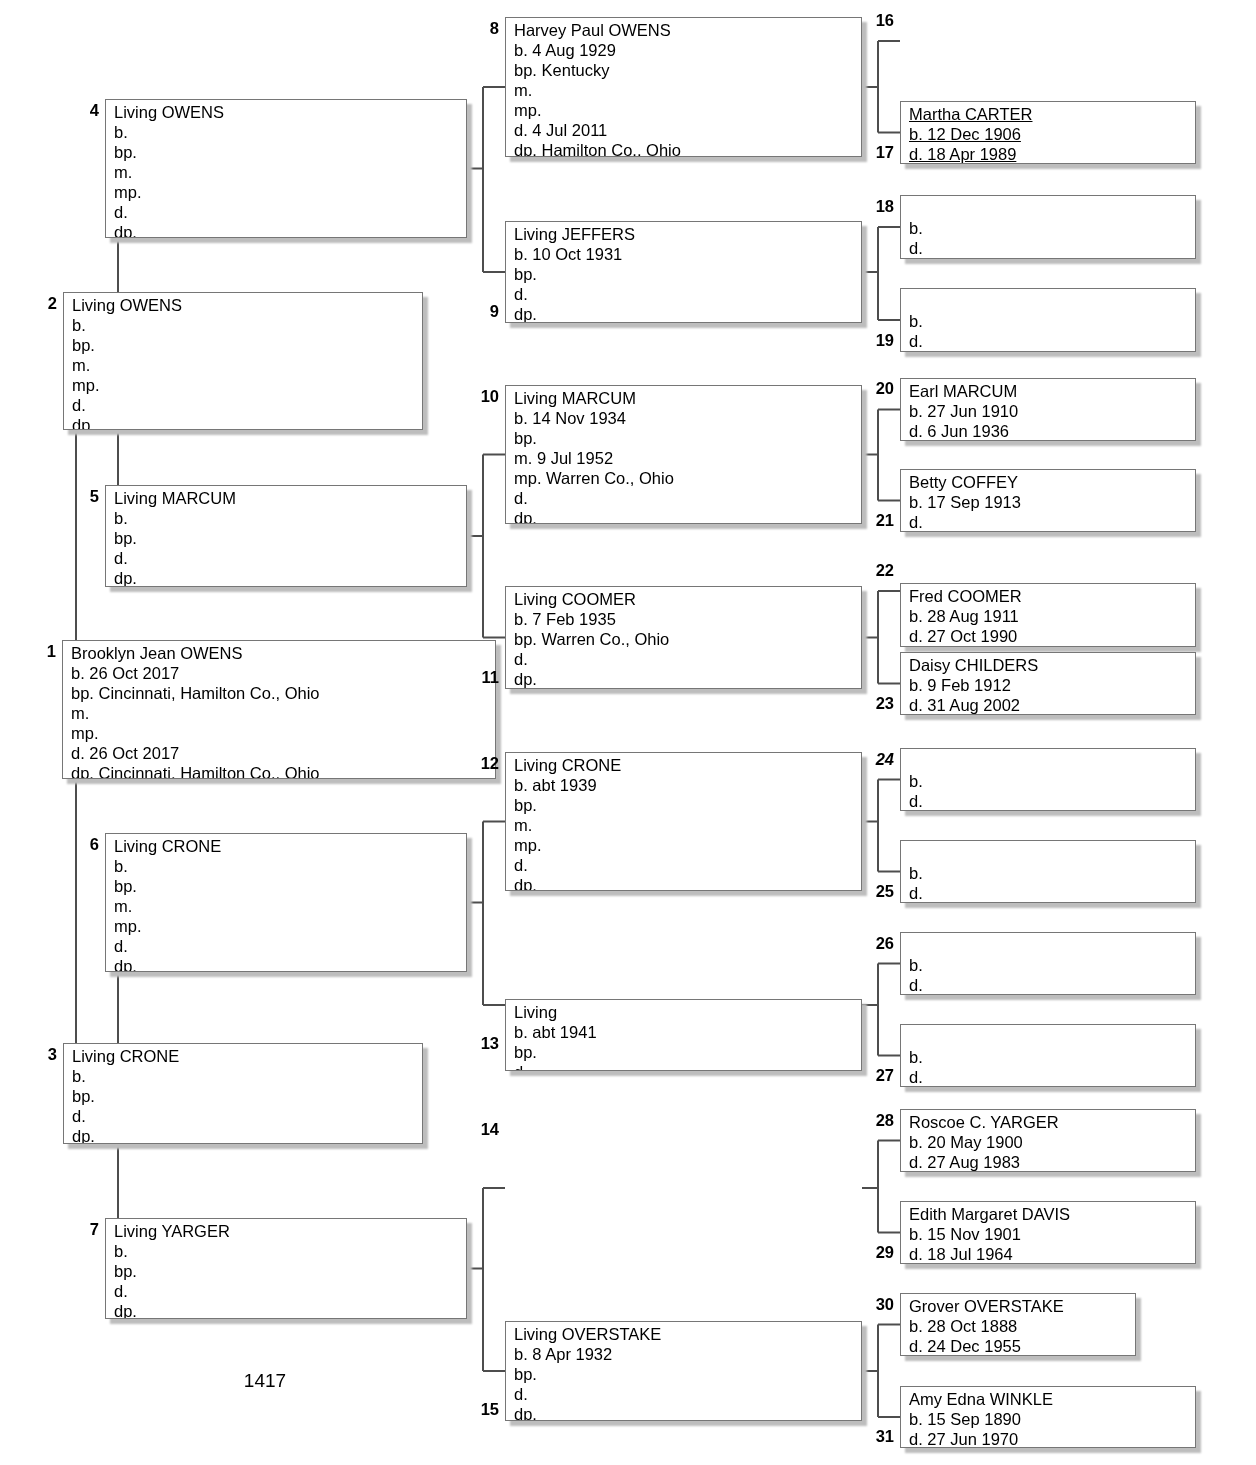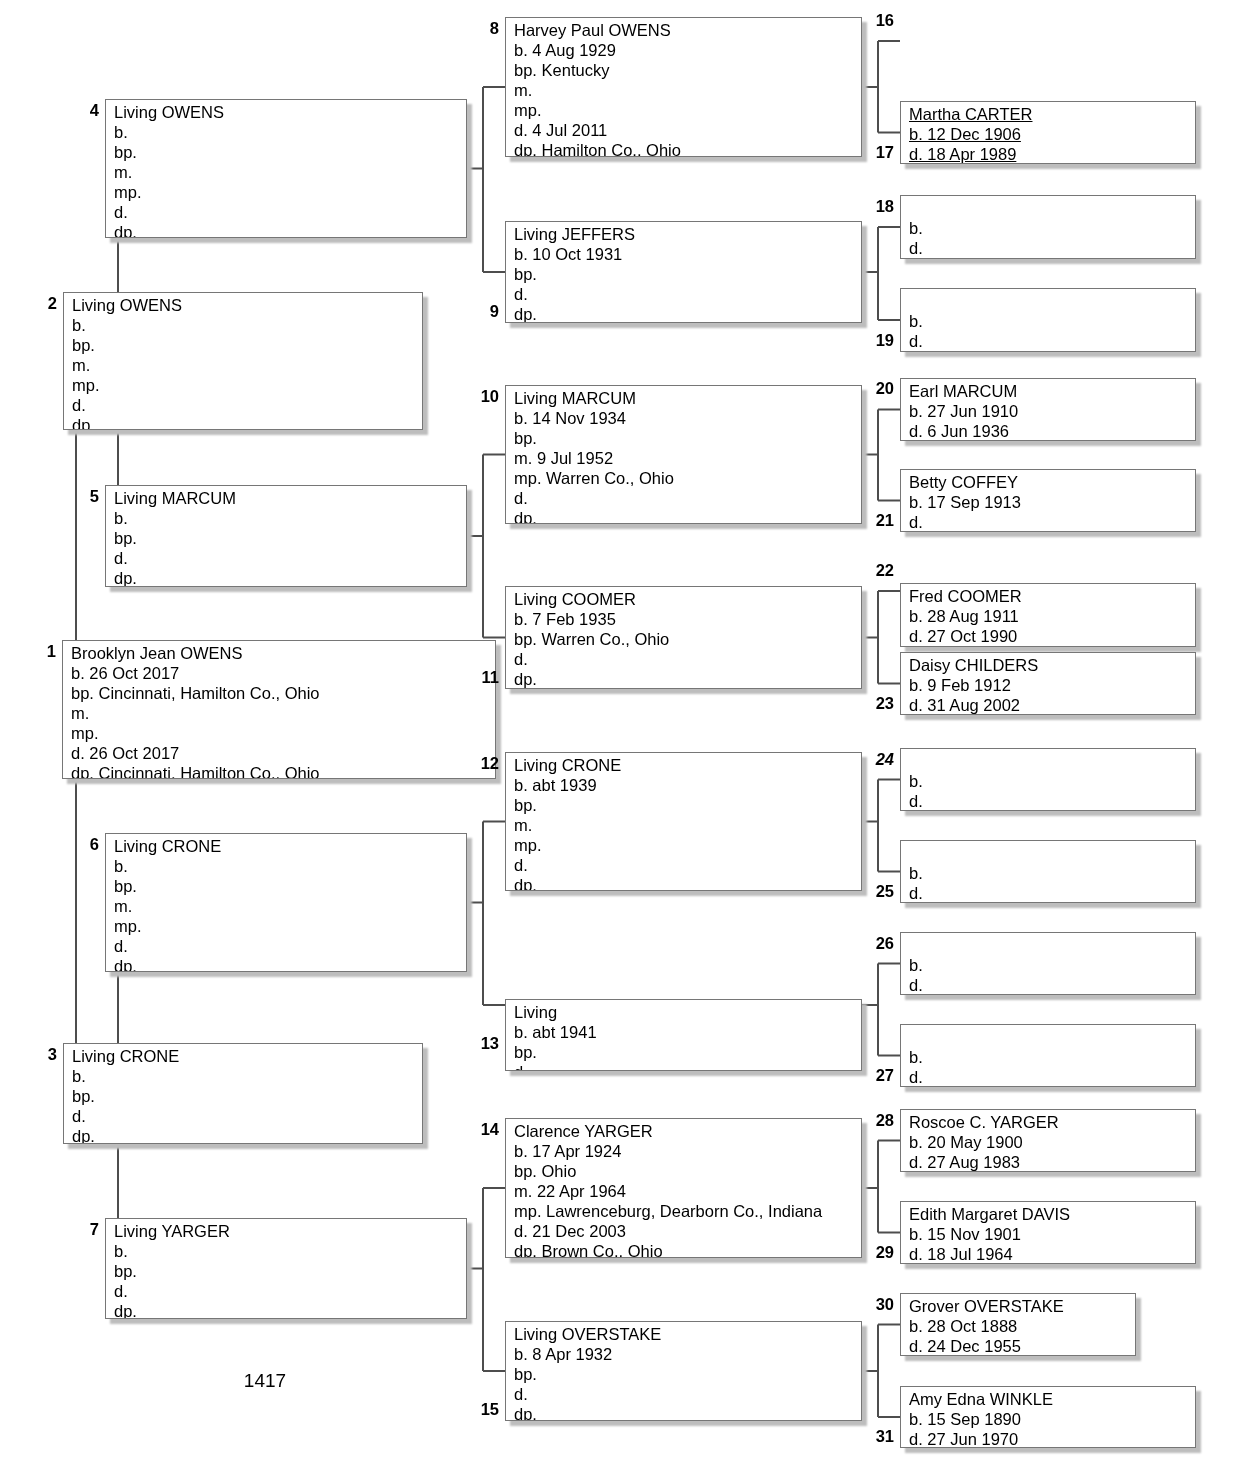--- a/index.html
+++ b/index.html
@@ -191,29 +191,20 @@
     </div>
     <div class="person-num" style="left: 463px; top: 754px;">12</div>
     <div class="person-box" style="left: 505px; top: 955px; width: 357px; height: 72px; margin-top: 44px;">
       <div class="person-name">Living</div>
       <div class="person-line">b. abt 1941</div>
       <div class="person-line">bp.</div>
       <div class="person-line">d.</div>
       <div class="person-line">dp.</div>
     </div>
     <div class="person-num" style="left: 463px; top: 1034px;">13</div>
-    <div class="person-box" style="left: 505px; top: 1118px; width: 357px; height: 140px;">
-      <div class="person-name">Clarence YARGER</div>
-      <div class="person-line">b. 17 Apr 1924</div>
-      <div class="person-line">bp. Ohio</div>
-      <div class="person-line">m. 22 Apr 1964</div>
-      <div class="person-line">mp. Lawrenceburg, Dearborn Co., Indiana</div>
-      <div class="person-line">d. 21 Dec 2003</div>
-      <div class="person-line">dp. Brown Co., Ohio</div>
-    </div>
     <div class="person-num" style="left: 463px; top: 1120px;">14</div>
     <div class="person-box" style="left: 505px; top: 1321px; width: 357px; height: 100px;">
       <div class="person-name">Living OVERSTAKE</div>
       <div class="person-line">b. 8 Apr 1932</div>
       <div class="person-line">bp.</div>
       <div class="person-line">d.</div>
       <div class="person-line">dp.</div>
     </div>
     <div class="person-num" style="left: 463px; top: 1400px;">15</div>
     <div class="person-num" style="left: 858px; top: 11px;">16</div>

